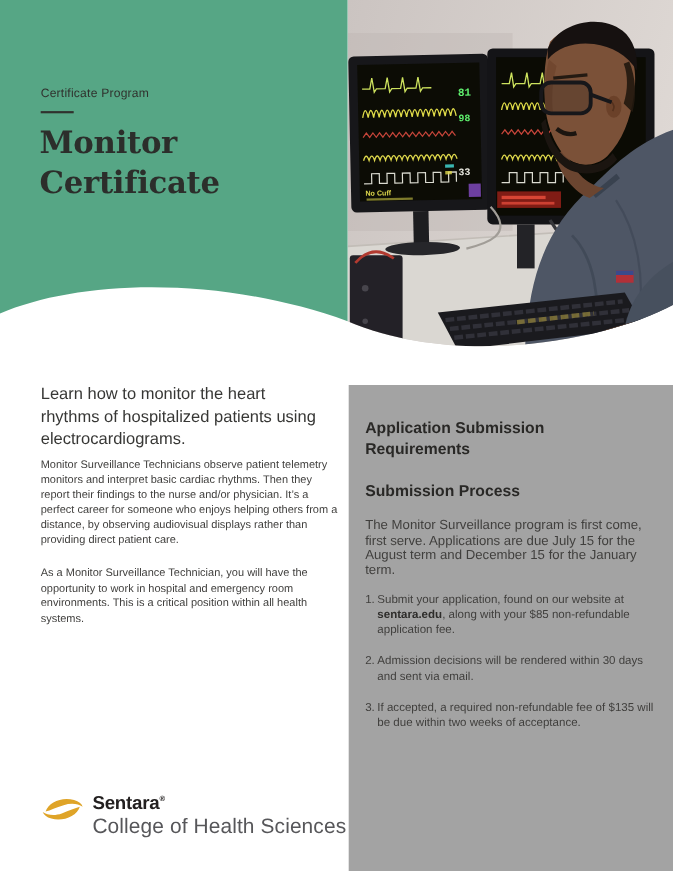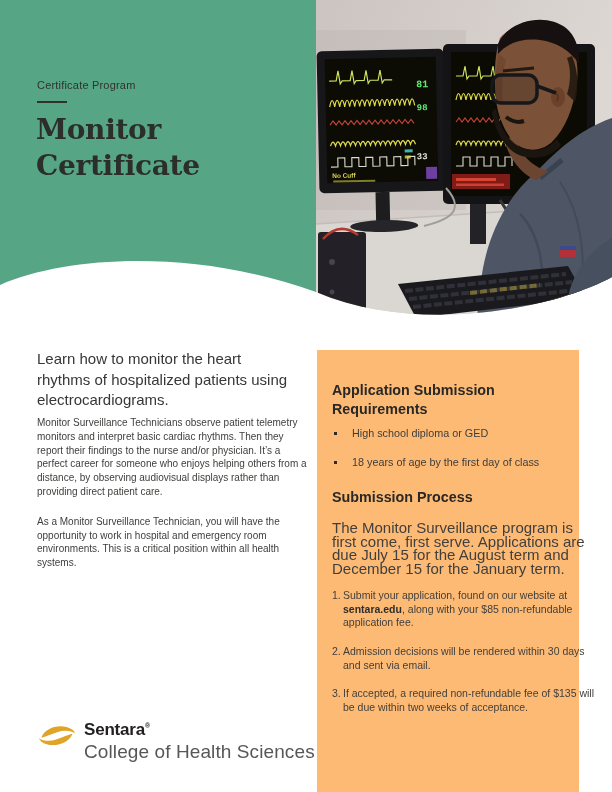--- a/index.html
+++ b/index.html
@@ -15,28 +15,28 @@
   .hero-title { position:absolute; left:36px; top:112px; width:225px;
     font-family:"DejaVu Serif", serif; font-size:28px; line-height:36px; letter-spacing:-0.3px;
     color:#2c2e2b; font-weight:600; }
 
   
   .lead { position:absolute; left:37px; top:349px; width:280px; font-size:15px; line-height:20.5px; color:#373735; }
   .body-copy { position:absolute; left:37px; top:416px; width:272px; font-size:10px; line-height:13.8px; color:#3f3e3c; }
   .body-copy p { margin-bottom:16px; }
 
   
-  .panel { position:absolute; left:317px; top:350px; width:262px; height:442px;
-    background:#fdba74; padding:31px 12px 0 15px; color:#403f3d; }
+  .panel { position:absolute; left:317px; top:350px; width:295px; height:442px;
+    background:#a3a3a3; padding:31px 12px 0 15px; color:#403f3d; }
   .panel h2 { font-size:14.3px; line-height:19px; font-weight:bold; color:#292826; width:215px; }
   .panel .req-list { list-style:none; margin-top:8px; }
   .panel .req-list li { display:flex; font-size:10.8px; line-height:13.5px; margin-bottom:15px; color:#3e3d3b; }
   .panel .req-list .dot { width:3px; height:3px; background:#2b2a28; margin:5px 15px 0 2px; flex:0 0 auto; }
   .panel .admission-h { margin-top:19px; }
-  .panel .panel-intro { margin-top:14px; font-size:15px; line-height:13.7px; width:268px; }
+  .panel .panel-intro { margin-top:14px; font-size:12px; line-height:13.7px; width:268px; }
   .panel .steps { list-style:none; margin-top:13px; width:268px; }
   .panel .steps li { display:flex; font-size:10.5px; line-height:13.7px; margin-bottom:15px; }
   .panel .steps .num { flex:0 0 11px; }
   .panel .steps .bold { font-weight:bold; color:#2e2d2b; }
 
   
   .logo { position:absolute; left:38px; top:720px; display:flex; align-items:flex-start; }
   .logo-swirl { width:38px; height:26px; margin-top:3px; }
   .logo-text { margin-left:8px; }
   .logo-brand { font-size:17px; font-weight:bold; color:#232020; letter-spacing:-0.2px; }
@@ -165,30 +165,20 @@
   </div>
 
   <div class="body-copy">
     <p>Monitor Surveillance Technicians observe patient telemetry monitors and interpret basic cardiac rhythms. Then they report their findings to the nurse and/or physician. It’s a perfect career for someone who enjoys helping others from a distance, by observing audiovisual displays rather than providing direct patient care.</p>
     <p>As a Monitor Surveillance Technician, you will have the opportunity to work in hospital and emergency room environments. This is a critical position within all health systems.</p>
   </div>
 
   <aside class="panel">
     <h2>Application Submission Requirements</h2>
 
-    <ul class="req-list">
-      <li>
-        <span class="dot"></span>
-        <span>High school diploma or GED</span>
-      </li>
-      <li>
-        <span class="dot"></span>
-        <span>18 years of age by the first day of class</span>
-      </li>
-    </ul>
 
     <h2 class="admission-h">Submission Process</h2>
 
     <p class="panel-intro">The Monitor Surveillance program is first come, first serve. Applications are due July 15 for the August term and December 15 for the January term.</p>
 
     <ol class="steps">
       <li>
         <span class="num">1.</span>
         <span><span>Submit your application, found on our website at </span><span class="bold">sentara.edu</span><span>, along with your $85 non-refundable application fee.</span></span>
       </li>

